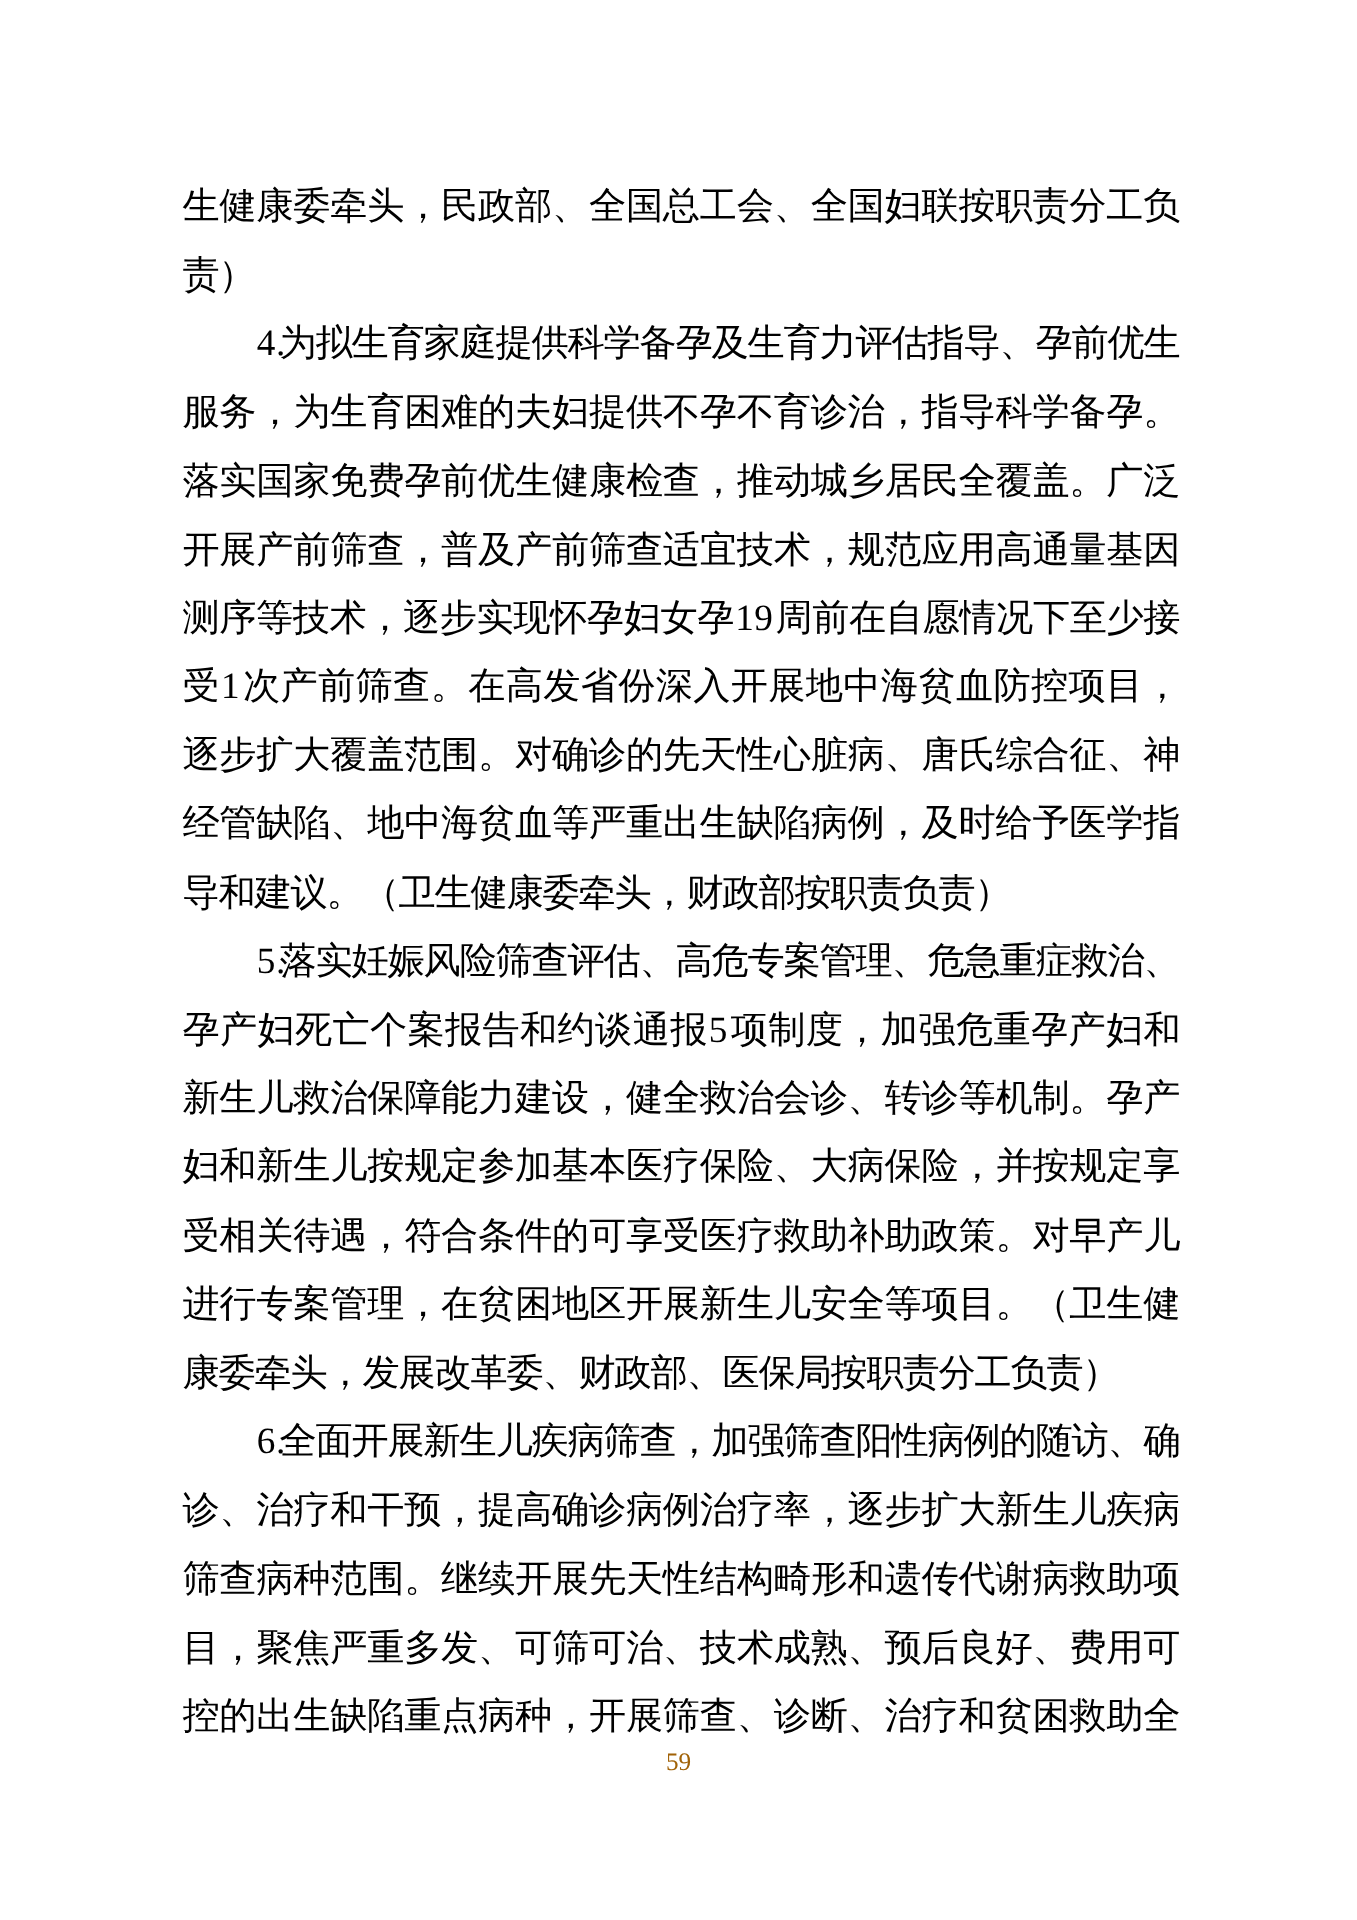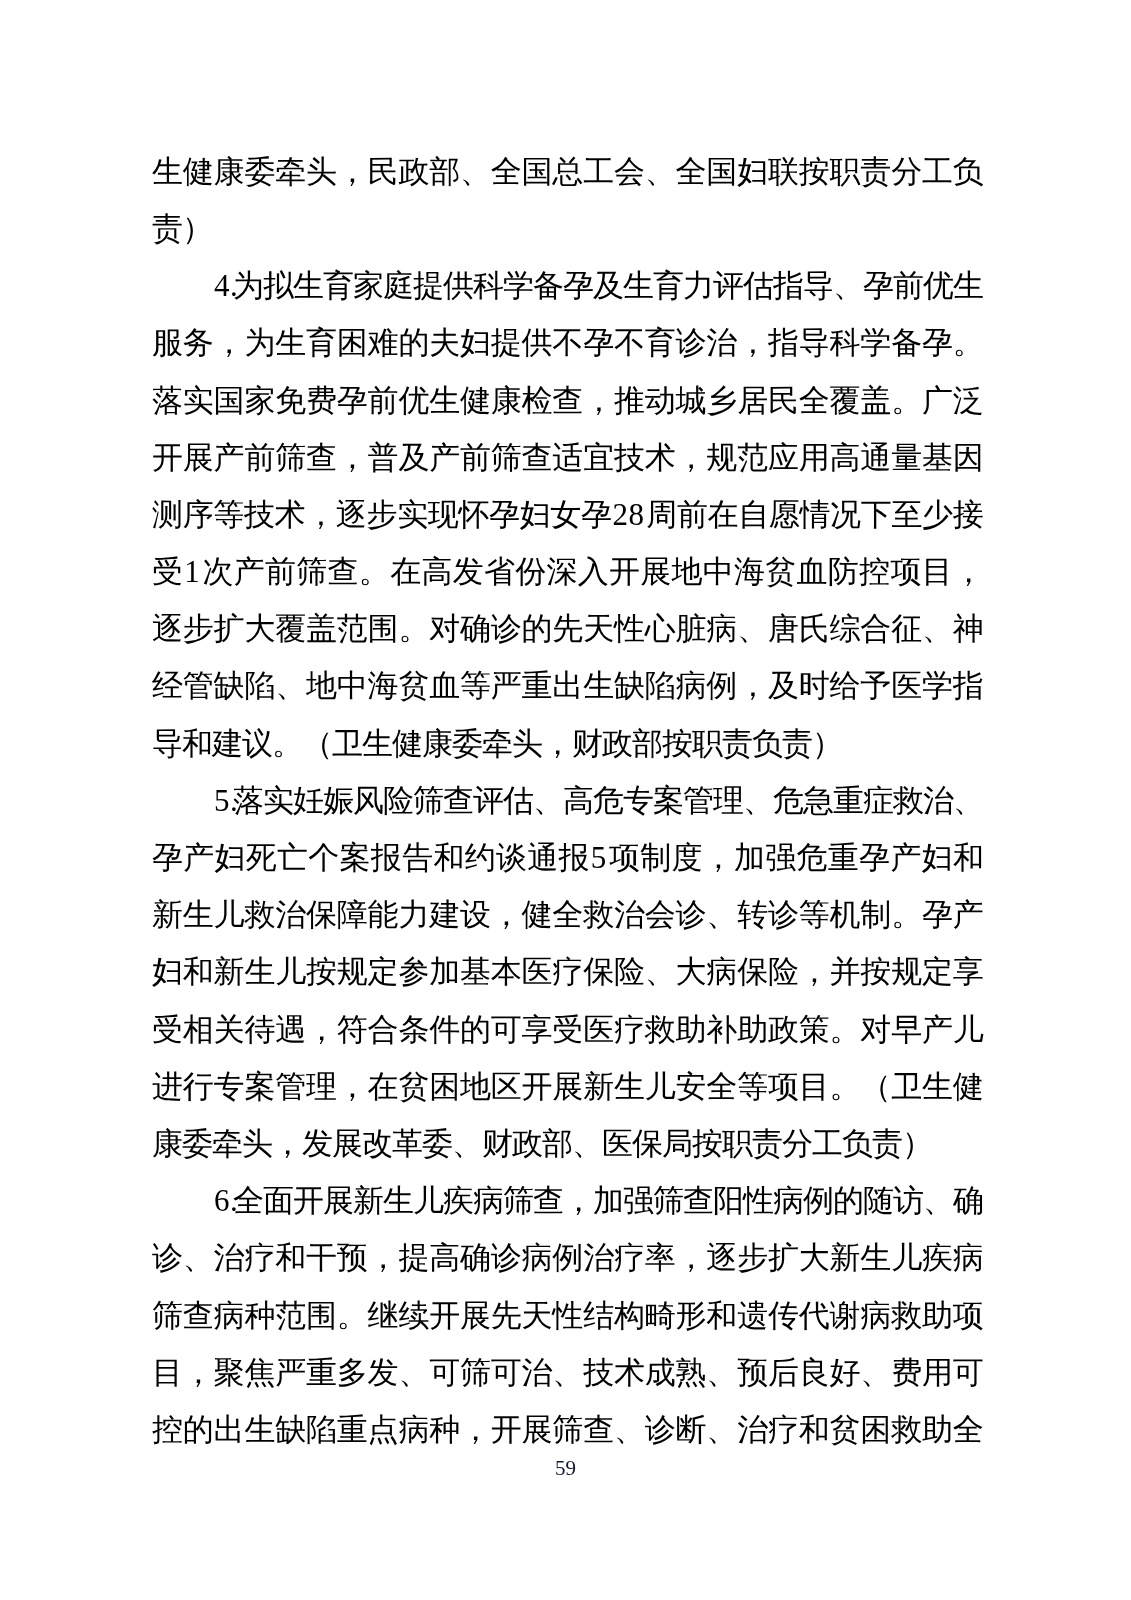--- a/index.html
+++ b/index.html
@@ -55,21 +55,21 @@
   }
   .footer {
     position: absolute;
     left: 0;
     top: 1453px;
     width: 1131px;
     text-align: center;
   }
   .page-num {
     font-size: 21px;
-    color: #0f172a;
+    color: #a16207;
     line-height: 30px;
   }
 </style>
 </head>
 <body>
 
 <div class="sheet">
   <main class="doc">
       <div class="para">
         <div class="line justify">
@@ -231,21 +231,21 @@
           <span class="tok">，</span>
           <span class="tok">逐</span>
           <span class="tok">步</span>
           <span class="tok">实</span>
           <span class="tok">现</span>
           <span class="tok">怀</span>
           <span class="tok">孕</span>
           <span class="tok">妇</span>
           <span class="tok">女</span>
           <span class="tok">孕</span>
-          <span class="tok lat">28</span>
+          <span class="tok lat">19</span>
           <span class="tok">周</span>
           <span class="tok">前</span>
           <span class="tok">在</span>
           <span class="tok">自</span>
           <span class="tok">愿</span>
           <span class="tok">情</span>
           <span class="tok">况</span>
           <span class="tok">下</span>
           <span class="tok">至</span>
           <span class="tok">少</span>

